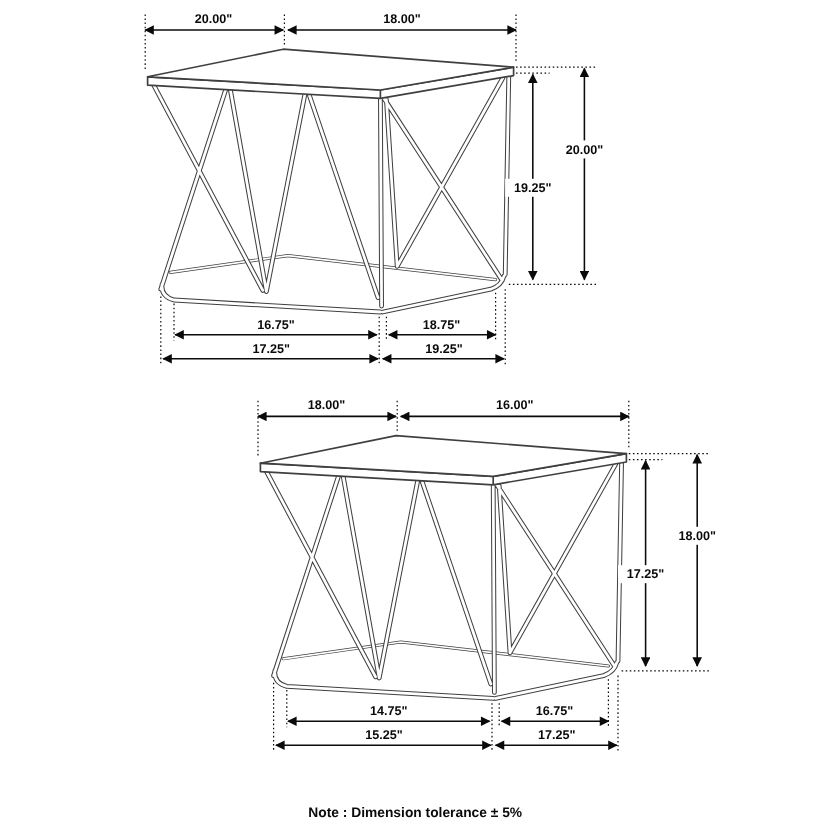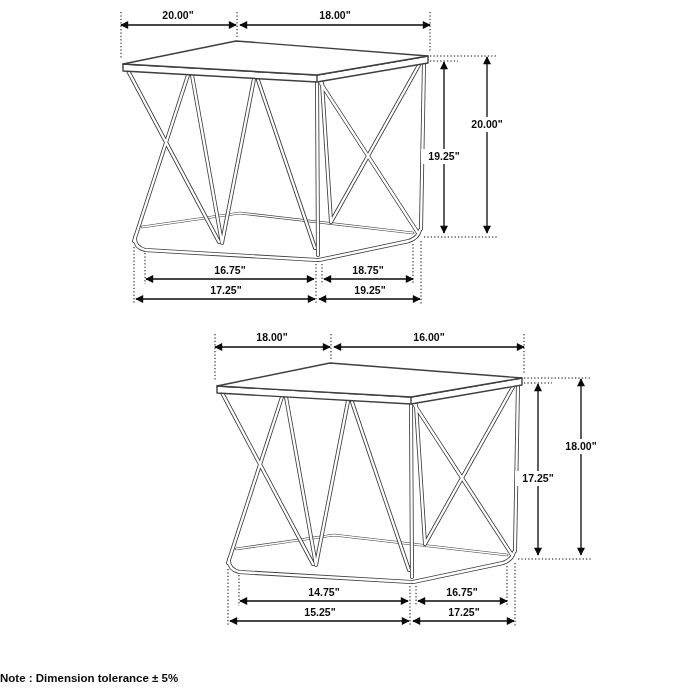--- a/index.html
+++ b/index.html
@@ -11,21 +11,21 @@
   .tube-o{fill:none;stroke:var(--art,#3f3f3f);stroke-width:4;stroke-linecap:round;stroke-linejoin:round;}
   .tube-i{fill:none;stroke:#ffffff;stroke-width:2.3;stroke-linecap:round;stroke-linejoin:round;}
   .thin-o{fill:none;stroke:var(--art,#3f3f3f);stroke-width:2.6;stroke-linecap:round;stroke-linejoin:round;}
   .thin-i{fill:none;stroke:#ffffff;stroke-width:1.4;stroke-linecap:round;stroke-linejoin:round;}
   .face{fill:#ffffff;stroke:var(--art,#3f3f3f);stroke-width:1.4;stroke-linejoin:round;}
   .dim{fill:none;stroke:var(--dim,#0a0a0a);stroke-width:1.3;}
   .dot{fill:none;stroke:var(--dim,#0a0a0a);stroke-width:1;stroke-dasharray:1.3 2.1;}
   .lbl{font-family:"Liberation Sans",sans-serif;font-size:10.5px;font-weight:bold;
        fill:var(--dim,#0a0a0a);text-anchor:middle;}
   .mask{fill:#ffffff;}
-  .note{position:absolute;left:0;top:672px;width:692px;
+  .note{position:absolute;left:0;top:672px;width:692px;text-align:center;
         font-size:11.5px;font-weight:bold;color:var(--dim,#0a0a0a);}
 </style>
 </head>
 <body>
 
 <div class="sheet">
 <svg width="700" height="700" viewBox="0 0 700 700">
   <defs>
     <marker id="ah" markerUnits="userSpaceOnUse" markerWidth="9" markerHeight="8" viewBox="0 0 10 10" refX="9" refY="5" orient="auto-start-reverse">
       <path d="M0,0 L10,5 L0,10 z" fill="#0a0a0a"></path>

